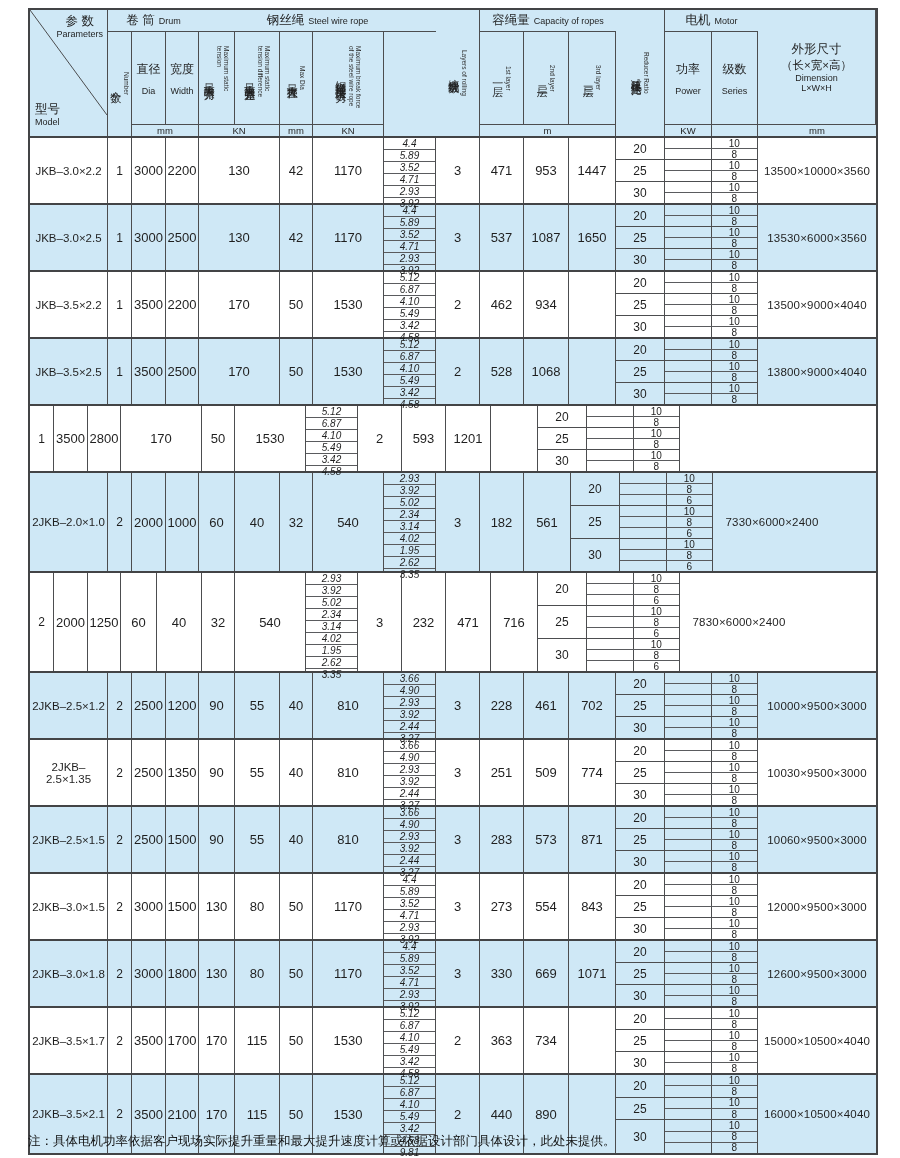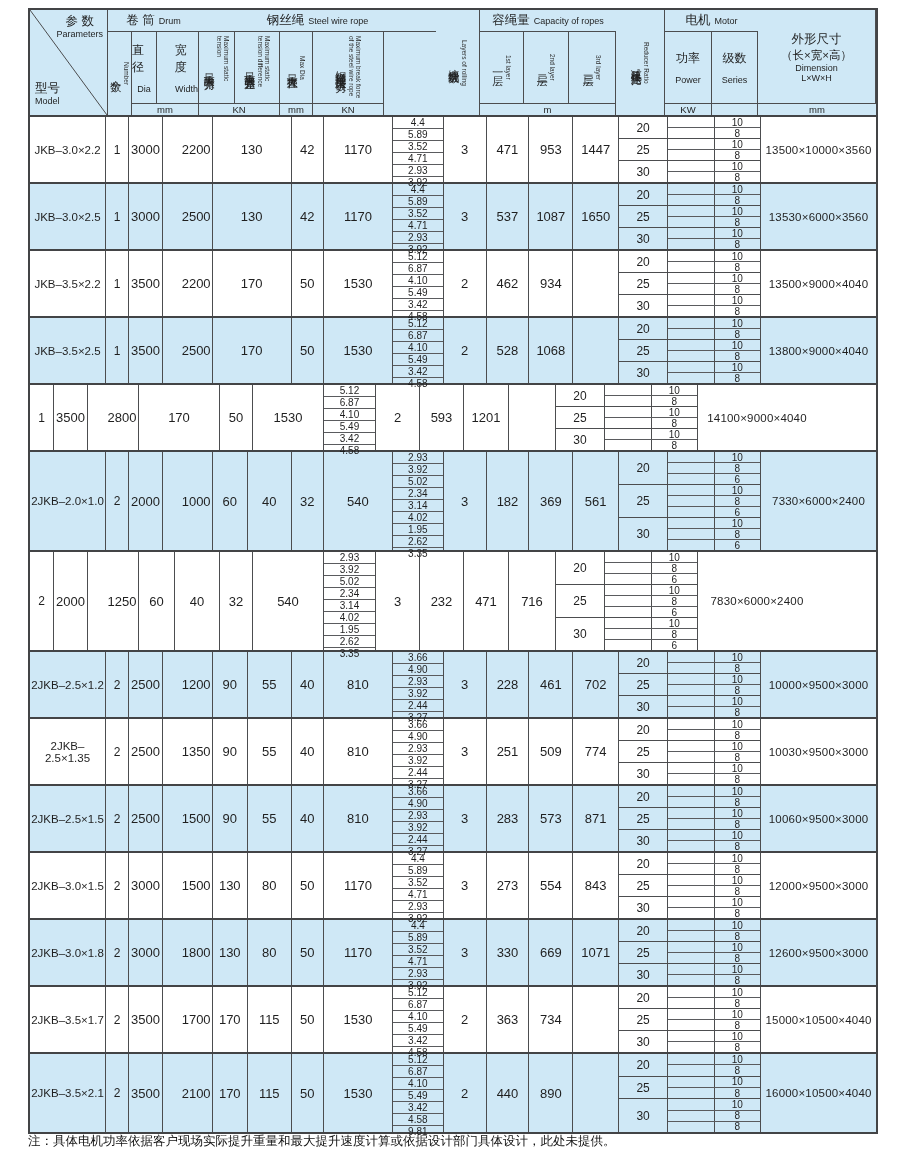--- a/index.html
+++ b/index.html
@@ -15,38 +15,38 @@
         font-family:"Liberation Sans","DejaVu Sans",sans-serif;color:var(--txt);overflow:hidden;}
   .tbl{position:absolute;left:28px;top:8px;width:850px;border:2px solid var(--sep);background:#fff;}
 
   
   .c{display:flex;align-items:center;justify-content:center;border-right:1px solid var(--line);
      font-size:13px;text-align:center;}
   .last{border-right:none;}
   .w-model{width:78px;font-size:11.5px;}
   .w-number{width:24px;font-size:12px;}
   .w-dia{width:34px;}
-  .w-width{width:33px;margin-left:18px;}
+  .w-width{width:33px;}
   .w-tension{width:36px;}
   .w-tdiff{width:45px;}
   .w-tmerged{width:81px;}
   .w-maxdia{width:33px;}
   .w-break{width:71px;}
-  .w-speed{width:52px;}
+  .w-speed{width:52px;font-style:italic;}
   .w-layers{width:44px;}
   .w-l1{width:44px;}
   .w-l2{width:45px;}
   .w-l3{width:47px;}
   .w-ratio{width:49px;font-size:12px;}
   .w-power{width:47px;}
   .w-series{width:46px;font-size:10px;border-right:none;}
   .w-dim{width:118px;font-size:11.5px;border-right:none;letter-spacing:0.2px;}
 
   
-  .hdr{display:flex;height:107px;background:var(--blue);border-bottom:2px solid var(--sep);}
+  .hdr{display:flex;height:128px;background:var(--blue);border-bottom:2px solid var(--sep);}
   .hcell{display:flex;align-items:center;justify-content:center;border-right:1px solid var(--line);}
   .colgrp{display:flex;flex-direction:column;justify-content:flex-end;}
   .hrow{display:flex;flex:1;min-height:0;}
   .grp{height:22px;border-bottom:1px solid var(--line);display:flex;align-items:center;
        justify-content:center;gap:4px;font-size:12.5px;}
   .grp .en{font-size:9px;}
   .unit{height:12px;border-top:1px solid var(--line);border-right:1px solid var(--line);
         display:flex;align-items:center;justify-content:center;font-size:9.5px;line-height:10px;}
   .vcell{flex-direction:row;gap:1px;padding:1px;}
   .vzh{writing-mode:vertical-rl;font-size:11px;line-height:12.5px;letter-spacing:1.5px;max-height:68px;}
@@ -537,21 +537,20 @@
                   <div class="c w-power"></div>
                   <div class="c w-series">10</div>
                 </div>
                 <div class="srow">
                   <div class="c w-power"></div>
                   <div class="c w-series">8</div>
                 </div>
               </div>
             </div>
           </div>
-          <div class="c w-dim last">14100×9000×4040</div>
         </div>
         <div class="drow alt" style="height: 100px;">
           <div class="c w-model">2JKB–2.0×1.0</div>
           <div class="c w-number">2</div>
           <div class="c w-dia">2000</div>
           <div class="c w-width">1000</div>
           <div class="c w-tension">60</div>
           <div class="c w-tdiff">40</div>
           <div class="c w-maxdia">32</div>
           <div class="c w-break">540</div>
@@ -561,21 +560,20 @@
             <div class="sub">5.02</div>
             <div class="sub">2.34</div>
             <div class="sub">3.14</div>
             <div class="sub">4.02</div>
             <div class="sub">1.95</div>
             <div class="sub">2.62</div>
             <div class="sub">3.35</div>
           </div>
           <div class="c w-layers">3</div>
           <div class="c w-l1">182</div>
-          <div class="c w-l2">369</div>
           <div class="c w-l3">561</div>
           <div class="rps">
             <div class="rgroup" style="flex: 3 1 0px;">
               <div class="c w-ratio">20</div>
               <div class="subcol">
                 <div class="srow">
                   <div class="c w-power"></div>
                   <div class="c w-series">10</div>
                 </div>
                 <div class="srow">

